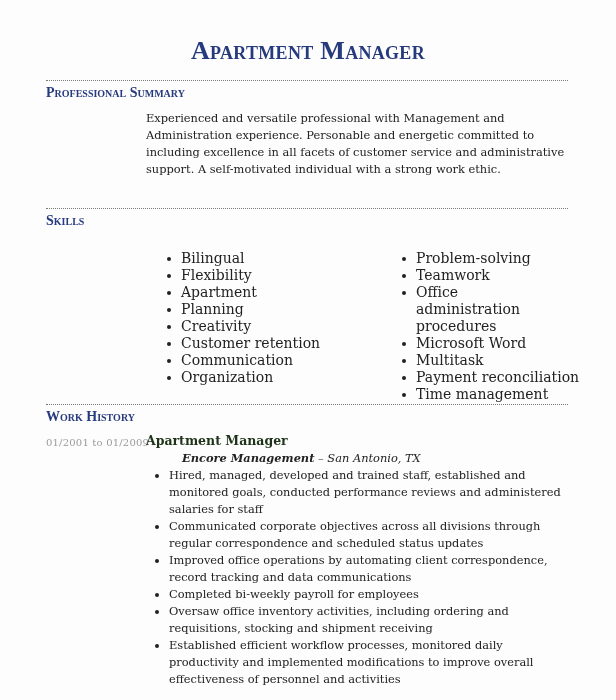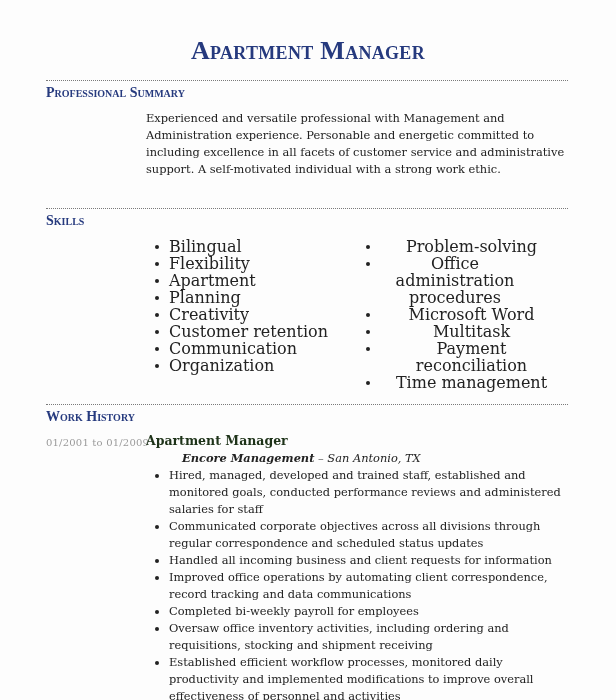--- a/index.html
+++ b/index.html
@@ -35,25 +35,25 @@
   .summary {
     position: absolute; left: 146px; top: 110px; width: 420px;
     font-size: 11.4px; line-height: 17px;
     color: #222;
   }
   .skills {
     position: absolute; top: 238px; left: 152px;
     display: flex; gap: 0;
   }
   .skills ul {
-    list-style: none; margin: 0; padding: 0;
-    font-size: 16px; line-height: 17px;
+    list-style: none; margin: 12px; padding: 0;
+    font-size: 14px; line-height: 17px;
   }
   .skills ul.col1 { width: 211px; }
-  .skills ul.col2 { width: 200px; text-align: center; }
+  .skills ul.col2 { width: 200px; }
   .skills li, .bullets li {
     position: relative; padding-left: 17px;
   }
   .skills li::before, .bullets li::before {
     content: ""; position: absolute; left: 3px; top: 7px;
     width: 4px; height: 4px; border-radius: 50%; background: #222;
   }
   .dates {
     position: absolute; left: 46px; top: 437px;
     font-size: 10px; color: #9a9a9a; letter-spacing: 0.2px;
@@ -90,37 +90,37 @@
     <li>Flexibility</li>
     <li>Apartment</li>
     <li>Planning</li>
     <li>Creativity</li>
     <li>Customer retention</li>
     <li>Communication</li>
     <li>Organization</li>
   </ul>
   <ul class="col2">
     <li>Problem-solving</li>
+    <li>Teamwork</li>
     <li style="width:150px">Office administration procedures</li>
     <li>Microsoft Word</li>
     <li>Multitask</li>
     <li>Payment reconciliation</li>
     <li>Time management</li>
   </ul>
 </div>
 
 <div class="rule" style="top:404px"></div>
 <div class="section-heading" style="top:409px">Work History</div>
 
 <div class="dates">01/2001 to 01/2009</div>
 <div class="job-title">Apartment Manager</div>
 <div class="company-line">
   <span class="company">Encore Management</span><span> – </span><span>San Antonio, TX</span>
 </div>
 <ul class="bullets">
   <li>Hired, managed, developed and trained staff, established and monitored goals, conducted performance reviews and administered salaries for staff</li>
   <li>Communicated corporate objectives across all divisions through regular correspondence and scheduled status updates</li>
-  <li>Handled all incoming business and client requests for information</li>
   <li>Improved office operations by automating client correspondence, record tracking and data communications</li>
   <li>Completed bi-weekly payroll for employees</li>
   <li>Oversaw office inventory activities, including ordering and requisitions, stocking and shipment receiving</li>
   <li>Established efficient workflow processes, monitored daily productivity and implemented modifications to improve overall effectiveness of personnel and activities</li>
 </ul>
 
 </body></html>

